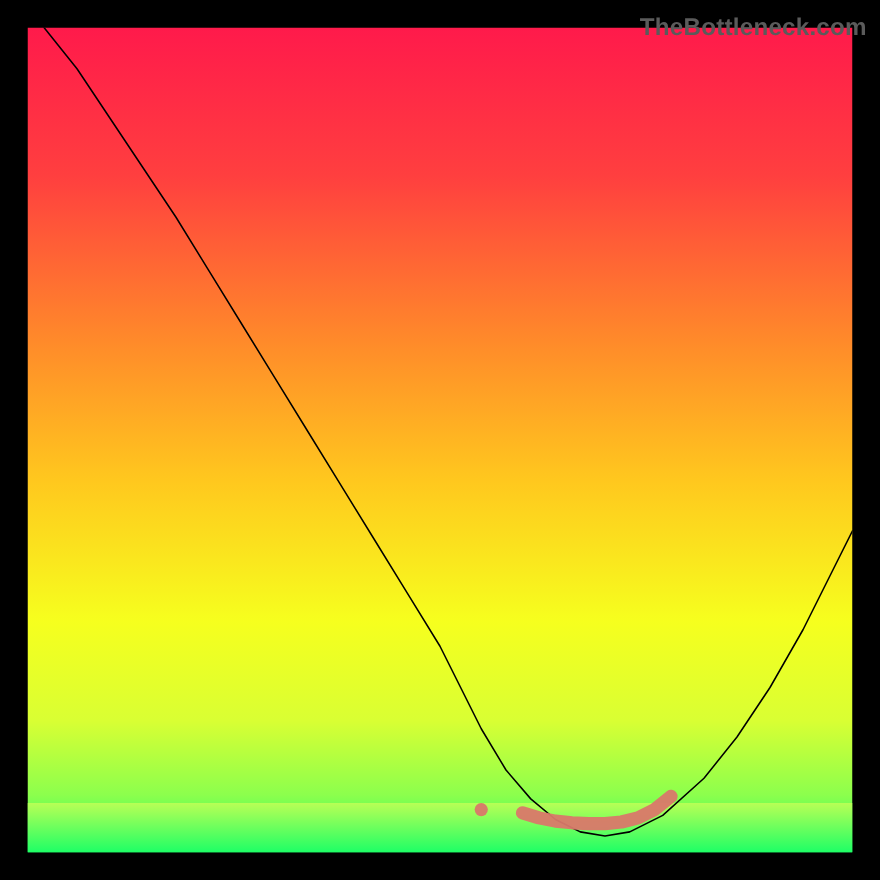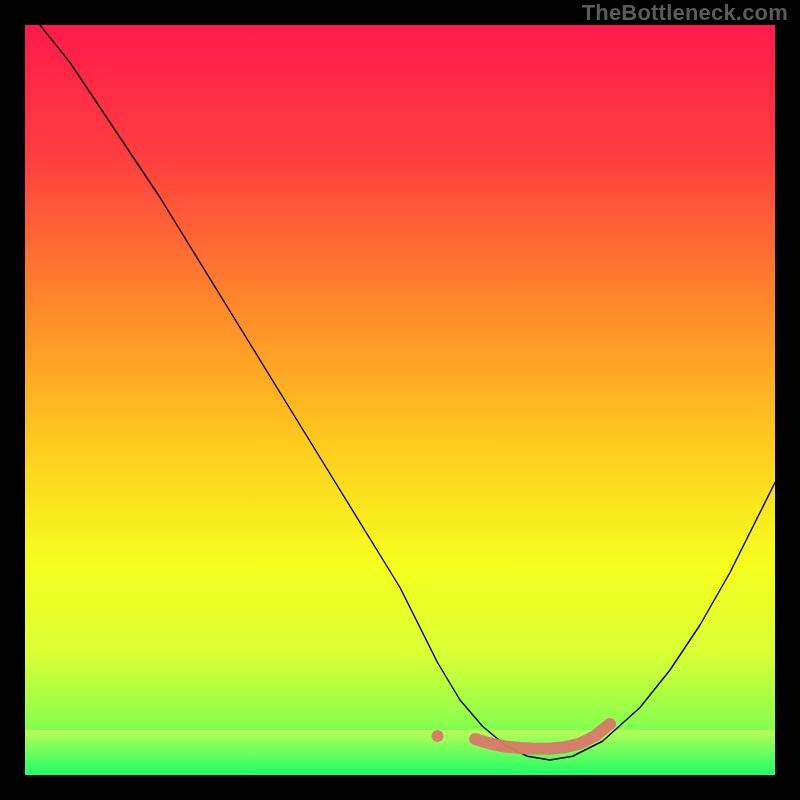--- a/index.html
+++ b/index.html
@@ -12,21 +12,21 @@
     font-family: Arial, Helvetica, sans-serif;
   }
   .container {
     position: relative;
     width: 800px;
     height: 800px;
     background: #000;
   }
   .watermark {
     position: absolute;
-    top: 0;
+    top: 12px;
     right: 12px;
     color: #5b5b5b;
     font-size: 22px;
     font-weight: 600;
     letter-spacing: 0.2px;
     z-index: 5;
   }
   .plot-area {
     position: absolute;
     left: 25px;

